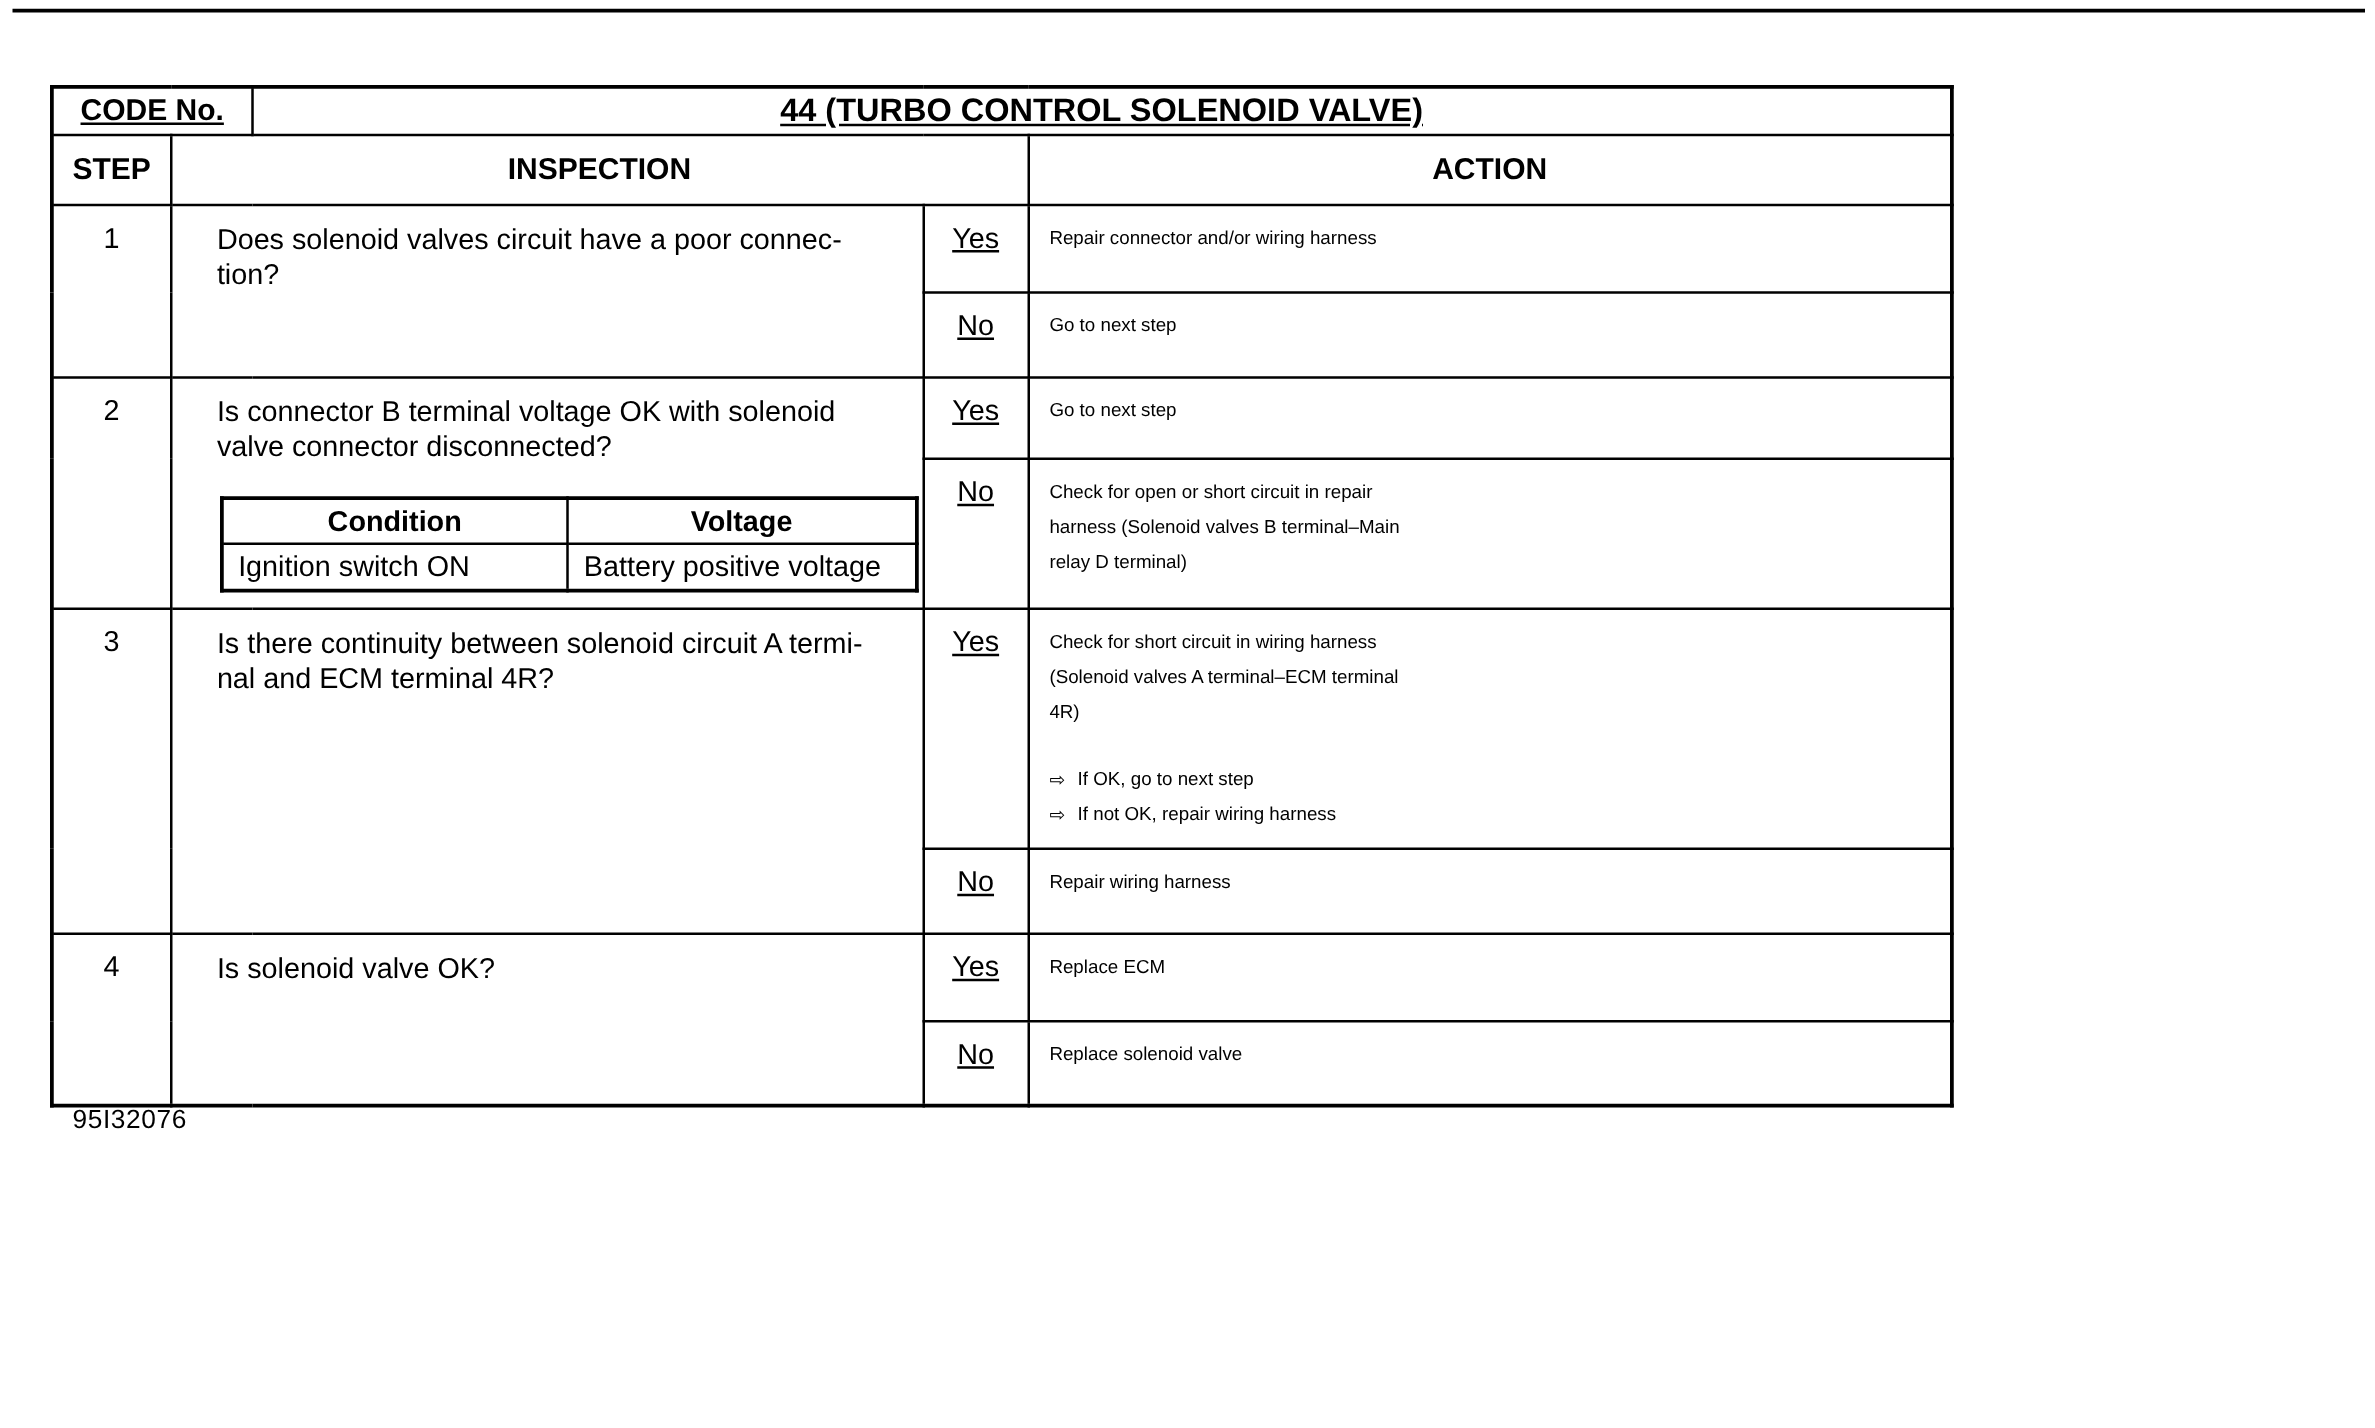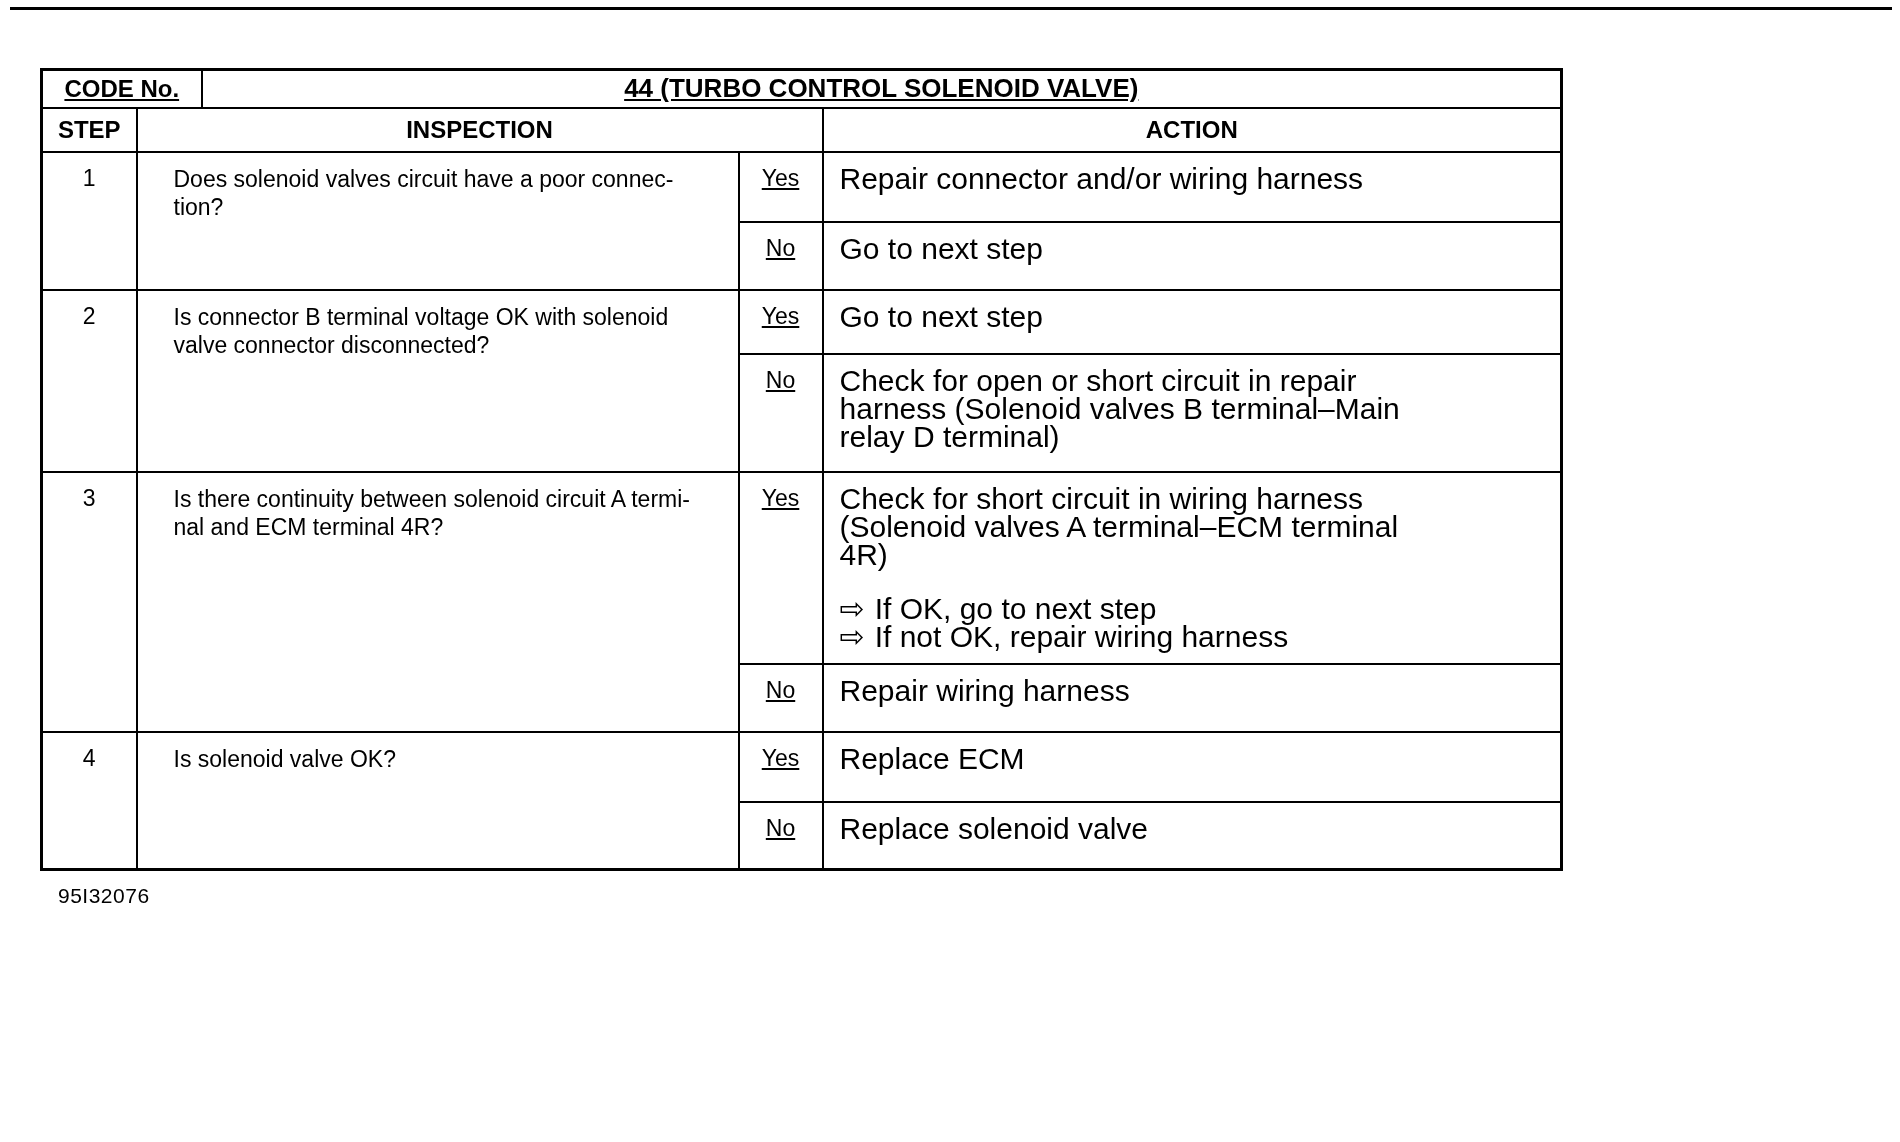--- a/index.html
+++ b/index.html
@@ -25,21 +25,21 @@
     left: 40px;
     top: 68px;
     width: 1520px;
     border-collapse: collapse;
     table-layout: fixed;
     border: 3px solid #000;
   }
   .main td { border: 2px solid #000; vertical-align: top; }
 
   .r-code   { height: 38px; text-decoration: underline; }
-  .r-head   { height: 44px; }
+  .r-head   { height: 56px; }
   .r-s1y    { height: 70px; }
   .r-s1n    { height: 68px; }
   .r-s2y    { height: 64px; }
   .r-s2n    { height: 118px; }
   .r-s3y    { height: 172px; }
   .r-s3n    { height: 68px; }
   .r-s4y    { height: 70px; }
   .r-s4n    { height: 68px; }
 
   .code-label {
@@ -71,21 +71,21 @@
     line-height: 28px;
   }
   .answer {
     font-size: 23px;
     text-align: center;
     padding-top: 12px;
     text-decoration: underline;
   }
   .action {
     padding: 12px 16px;
-    font-size: 30px;
+    font-size: 15px;
     line-height: 28px;
   }
   .pre { white-space: pre-line; }
 
   table.subtable {
     border-collapse: collapse;
     width: 556px;
     margin-top: 26px;
     margin-left: 2px;
     border: 3px solid #000;
@@ -151,20 +151,36 @@
   <tr class="r-s1n">
     <td class="answer">No</td>
     <td class="action pre">Go to next step</td>
   </tr>
 
   <tr class="r-s2y">
     <td rowspan="2" class="step-num">2</td>
     <td rowspan="2" colspan="2" class="inspection">
       <div class="pre">Is connector B terminal voltage OK with solenoid
 valve connector disconnected?</div>
+      <table class="subtable">
+        <colgroup>
+              <col style="width:277px">
+              <col style="width:279px">
+            </colgroup>
+        <tbody>
+              <tr>
+          <td class="sub-head">Condition</td>
+          <td class="sub-head">Voltage</td>
+        </tr>
+        <tr>
+          <td class="sub-val">Ignition switch ON</td>
+          <td class="sub-val">Battery positive voltage</td>
+        </tr>
+      </tbody>
+          </table>
     </td>
     <td class="answer">Yes</td>
     <td class="action pre">Go to next step</td>
   </tr>
   <tr class="r-s2n">
     <td class="answer">No</td>
     <td class="action pre">Check for open or short circuit in repair
 harness (Solenoid valves B terminal–Main
 relay D terminal)</td>
   </tr>

